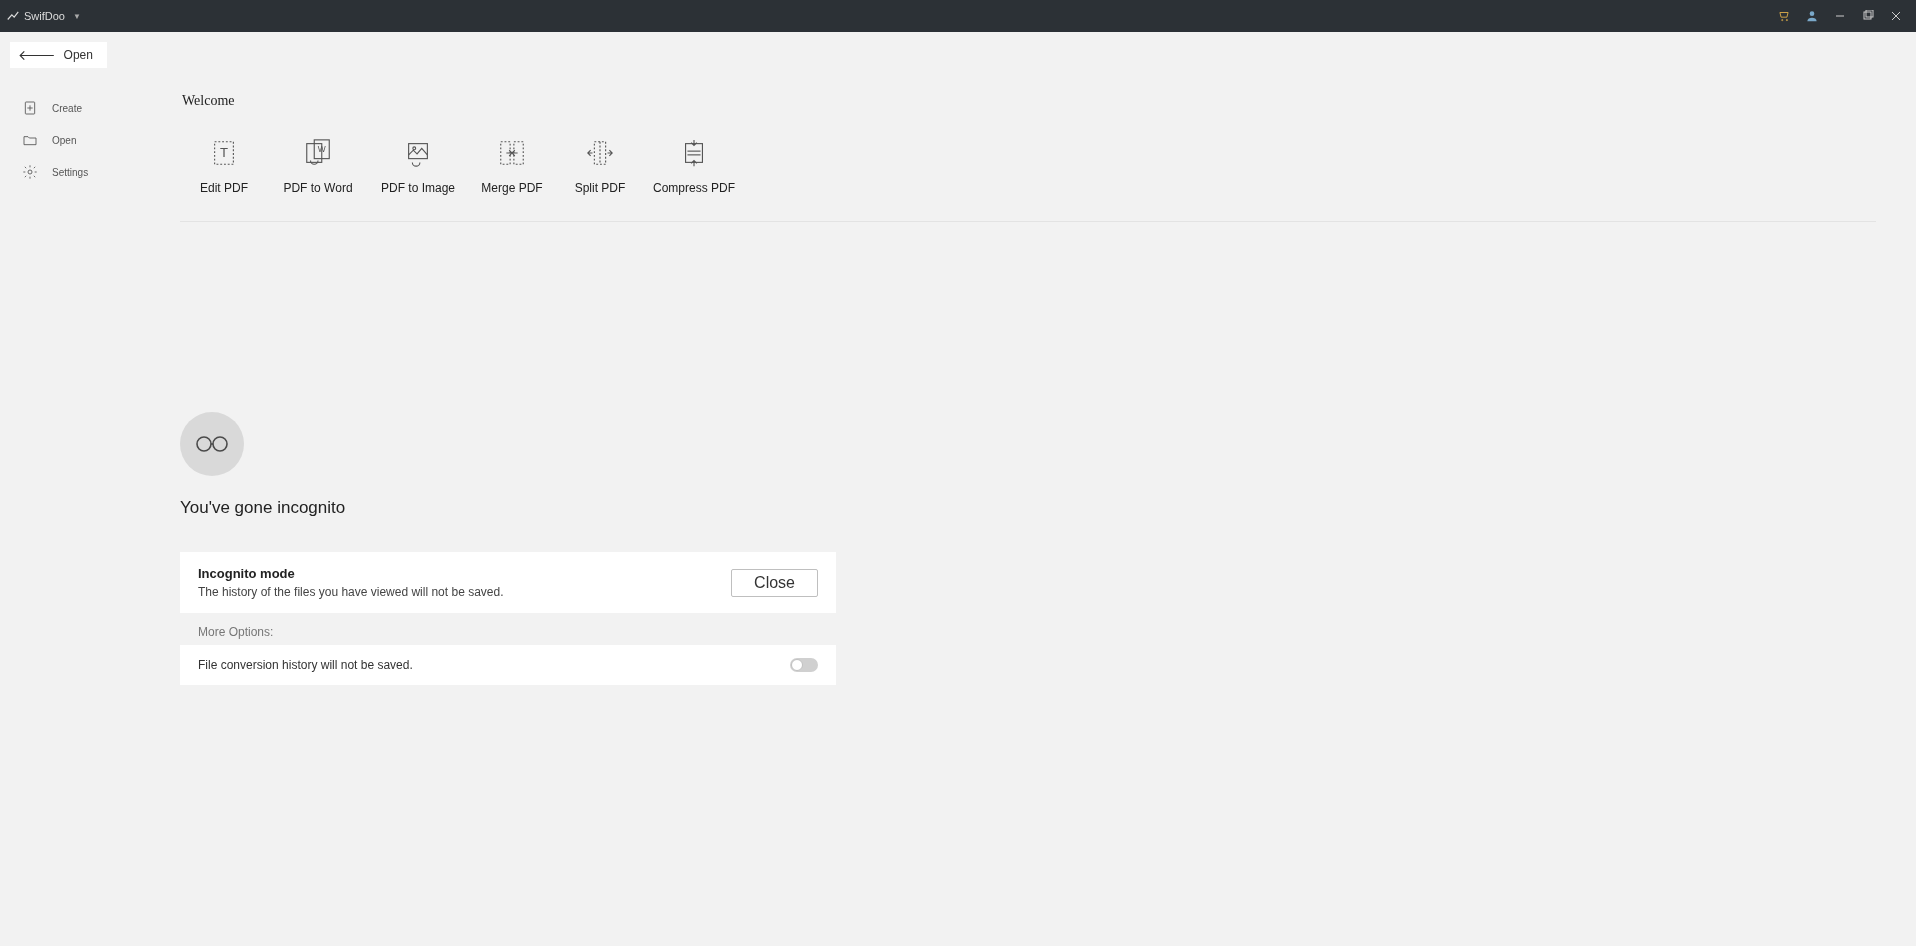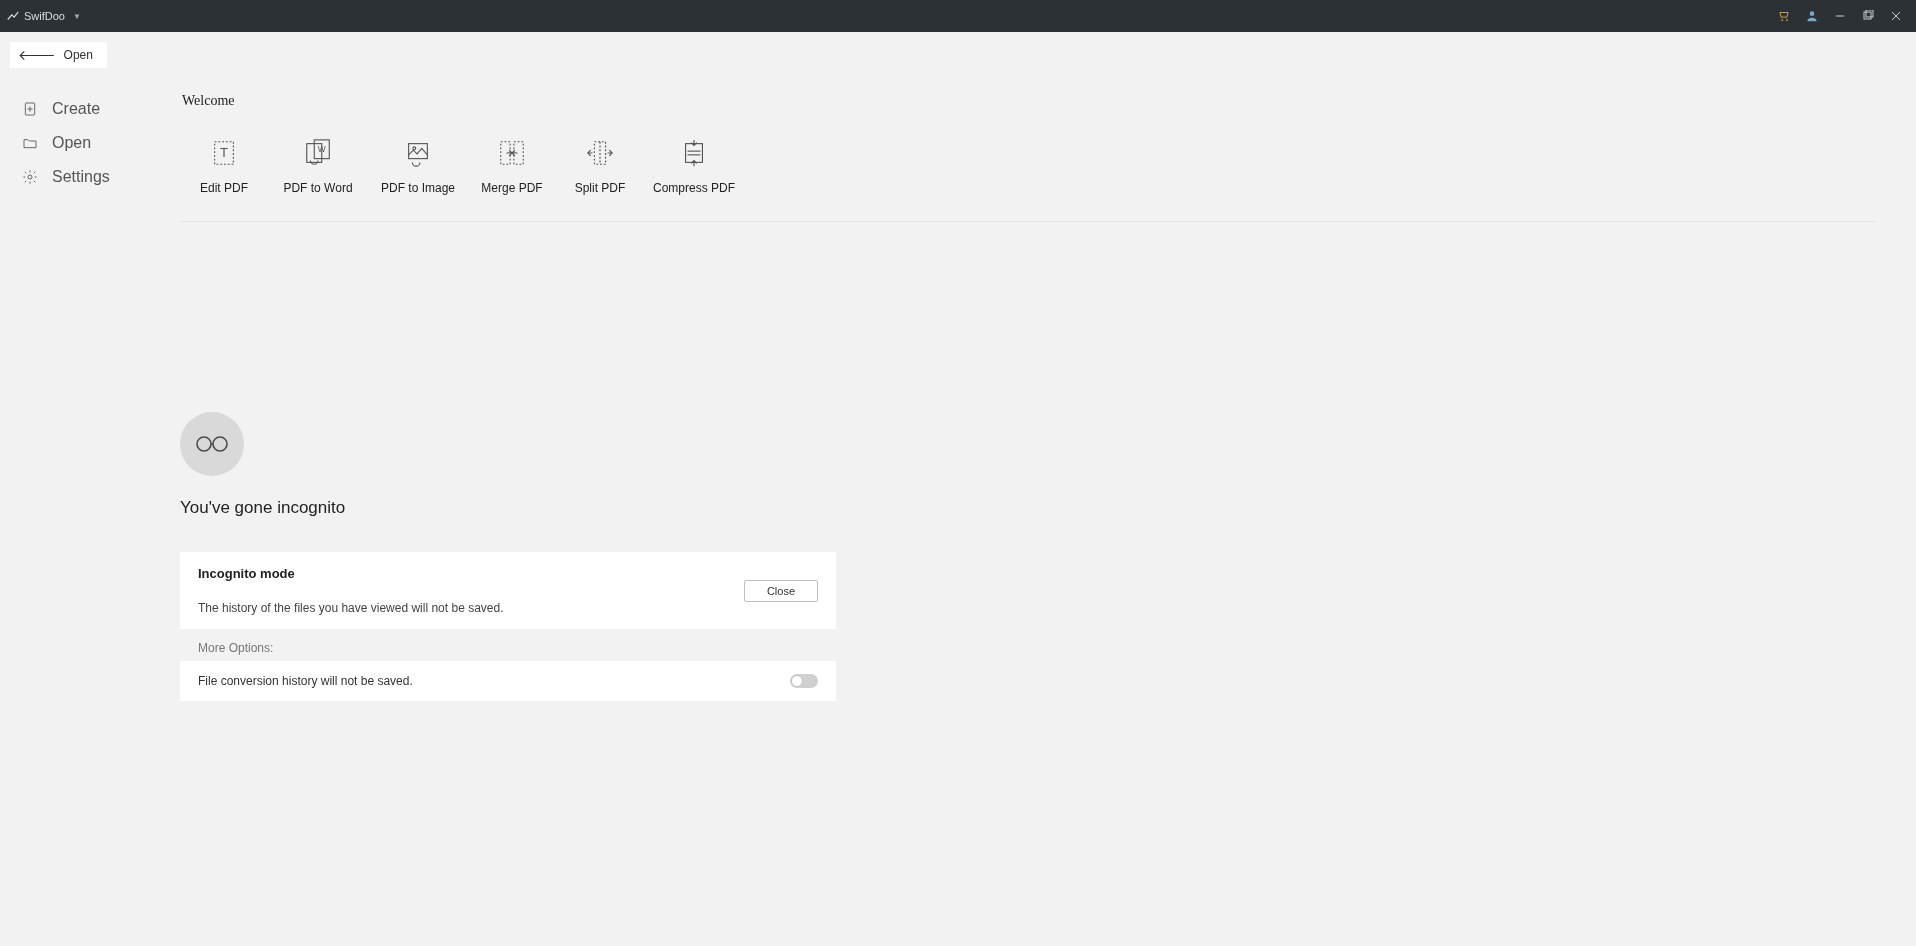--- a/index.html
+++ b/index.html
@@ -21,21 +21,21 @@
 .back-bar { padding: 10px; }
 .back-btn {
   background:#fff; border:none; height:26px; padding:0 14px 0 8px;
   display:flex;align-items:center; gap:8px; font-size:12px; color:#333; cursor:pointer;
 }
 .back-btn .arrow { font-size:14px; line-height:1; }
 
 .body-row { display:flex; }
 
 .sidebar { width:180px; padding-top:14px; }
-.side-item { display:flex;align-items:center; gap:14px; padding:8px 0 8px 22px; color:#555; font-size:16px; cursor:pointer;}
+.side-item { display:flex;align-items:center; gap:14px; padding:8px 0 8px 22px; color:#555; font-size:10px; cursor:pointer;}
 .side-item .si-icon { width:16px;height:16px;display:flex;align-items:center;justify-content:center;}
 .side-item .si-icon svg { stroke:#555; fill:none; stroke-width:1.3;}
 
 .main { flex:1; }
 
 .welcome-title { font-size:14px; color:#222; padding-left:2px; margin-top:15px; margin-bottom: 28px; font-family: Liberation Serif, serif;}
 
 .action-row { display:flex; gap:0; }
 .action {
   width: 88px; text-align:center; cursor:pointer; font-size:12px; color:#222;
@@ -53,25 +53,25 @@
   width:64px;height:64px;border-radius:50%;background:#d9d9d9;
   display:flex;align-items:center;justify-content:center; margin-bottom:22px;
 }
 .glasses-circle svg { stroke:#4a4a4a; fill:none; stroke-width:1.6;}
 .incog-title { font-size:17px; color:#222; margin-bottom:34px;}
 
 .cards { width:656px; }
 .card {
   background:#fff; padding:14px 18px; display:flex; align-items:center; justify-content:space-between;
 }
-.card .ct { display:flex;flex-direction:column; gap:20px;}
+.card .ct { display:flex;flex-direction:column; gap:4px;}
 .card .ct .t1 { font-size:13px; font-weight:600; color:#222;}
 .card .ct .t2 { font-size:12px; color:#444;}
 .close-btn {
-  border:1px solid #bfbfbf; background:#fff; font-size:11px; color:#333;
+  border:1px solid #bfbfbf; background:#fff; font-size:16px; color:#333;
   padding:4px 22px; border-radius:2px; cursor:pointer;
 }
 
 .more-label { font-size:12px; color:#777; margin:12px 0 6px 18px;}
 
 .opt-row {
   background:#fff; padding:13px 18px; display:flex;align-items:center;justify-content:space-between;
   font-size:12px; color:#333;
 }
 .opt-row + .opt-row { margin-top:6px;}

